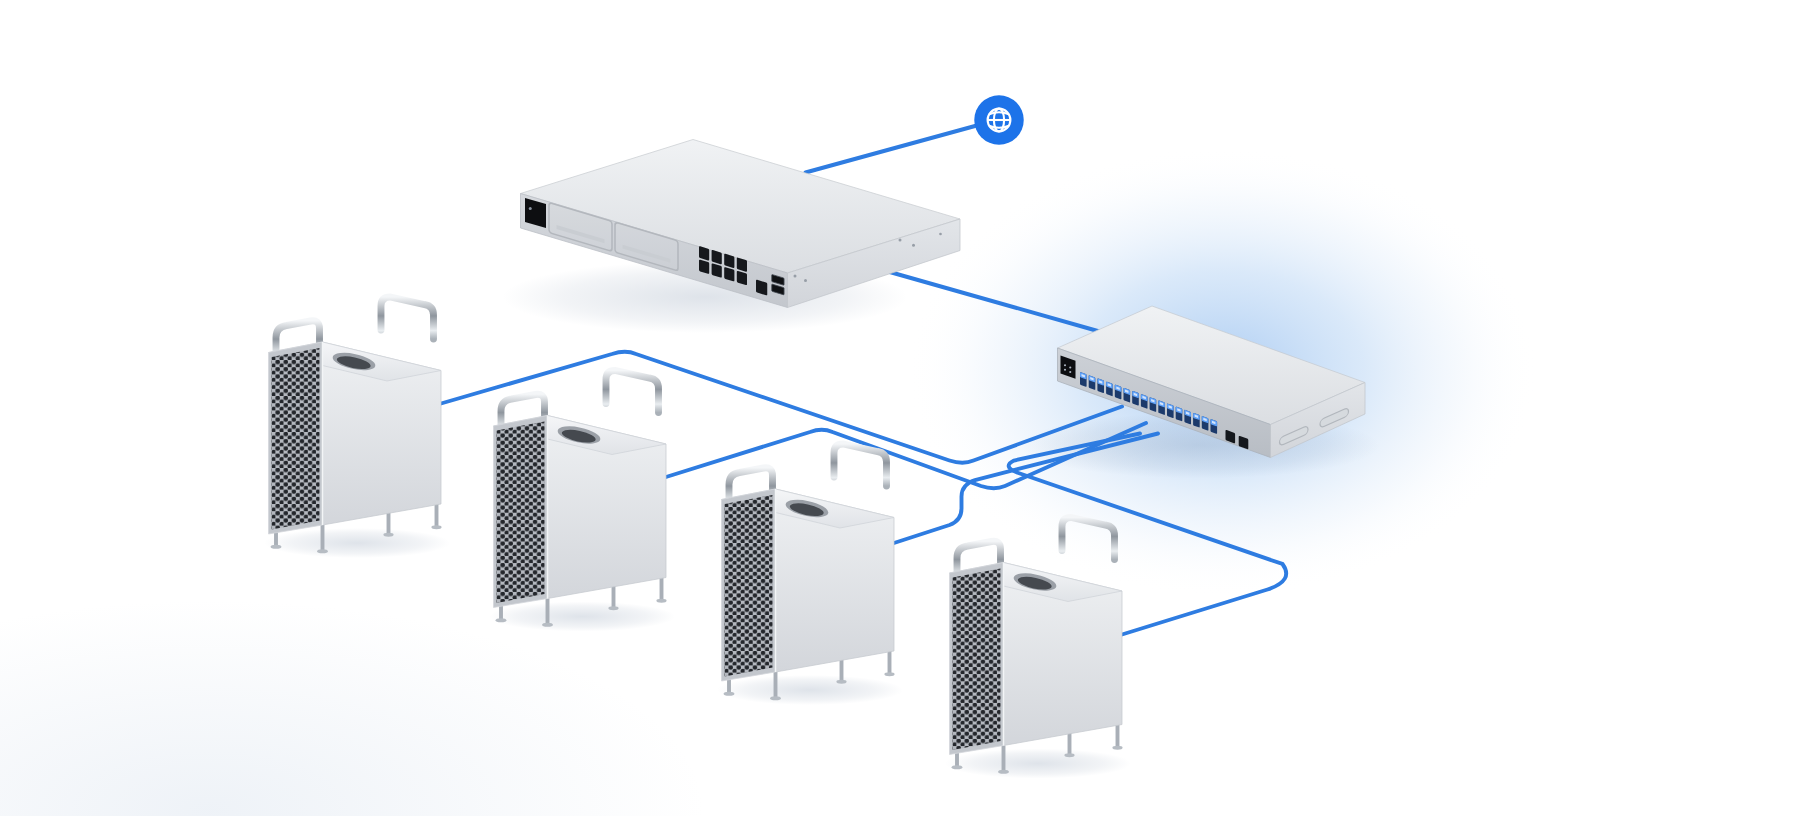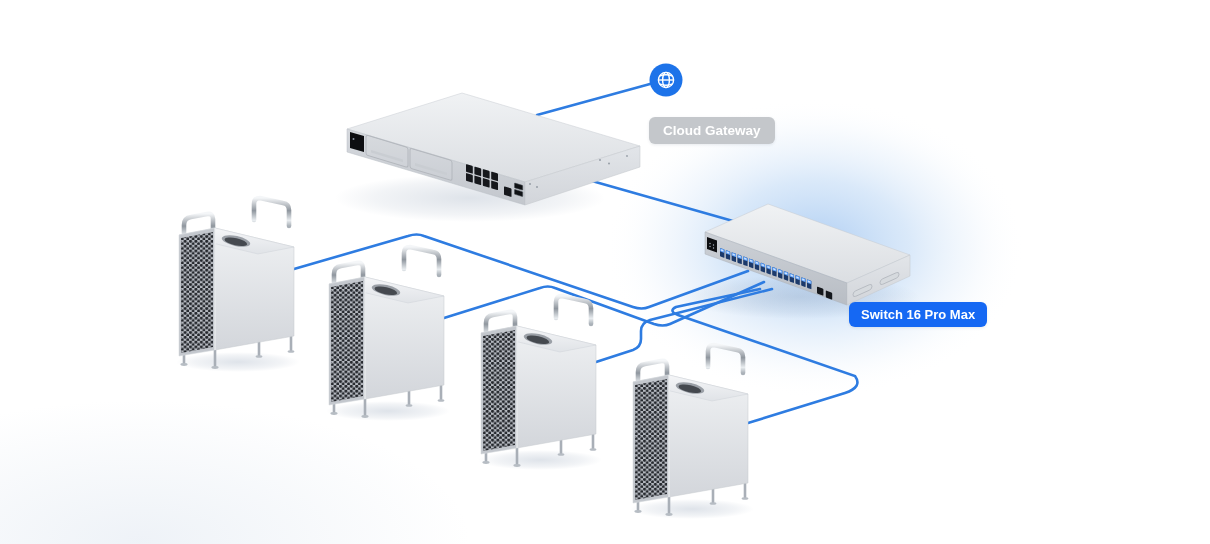--- a/index.html
+++ b/index.html
@@ -234,15 +234,13 @@
     <g stroke="#ffffff" stroke-width="1.4" fill="none">
       <circle r="7.6"></circle>
       <ellipse rx="3.4" ry="7.6"></ellipse>
       <line x1="-7.6" y1="0" x2="7.6" y2="0"></line>
       <path d="M-6.6,-3.8 Q0,-6.6 6.6,-3.8"></path>
       <path d="M-6.6,3.8 Q0,6.6 6.6,3.8"></path>
     </g>
   </g>
 </svg>
 
-<div class="pill pill-gray" style="background: rgb(196, 199, 203); color: rgb(255, 255, 255);">Cloud Gateway</div>
-<div class="pill pill-blue" style="background: rgb(21, 104, 243); color: rgb(255, 255, 255);">Switch 16 Pro Max</div>
 </div>
 
 </body></html>

